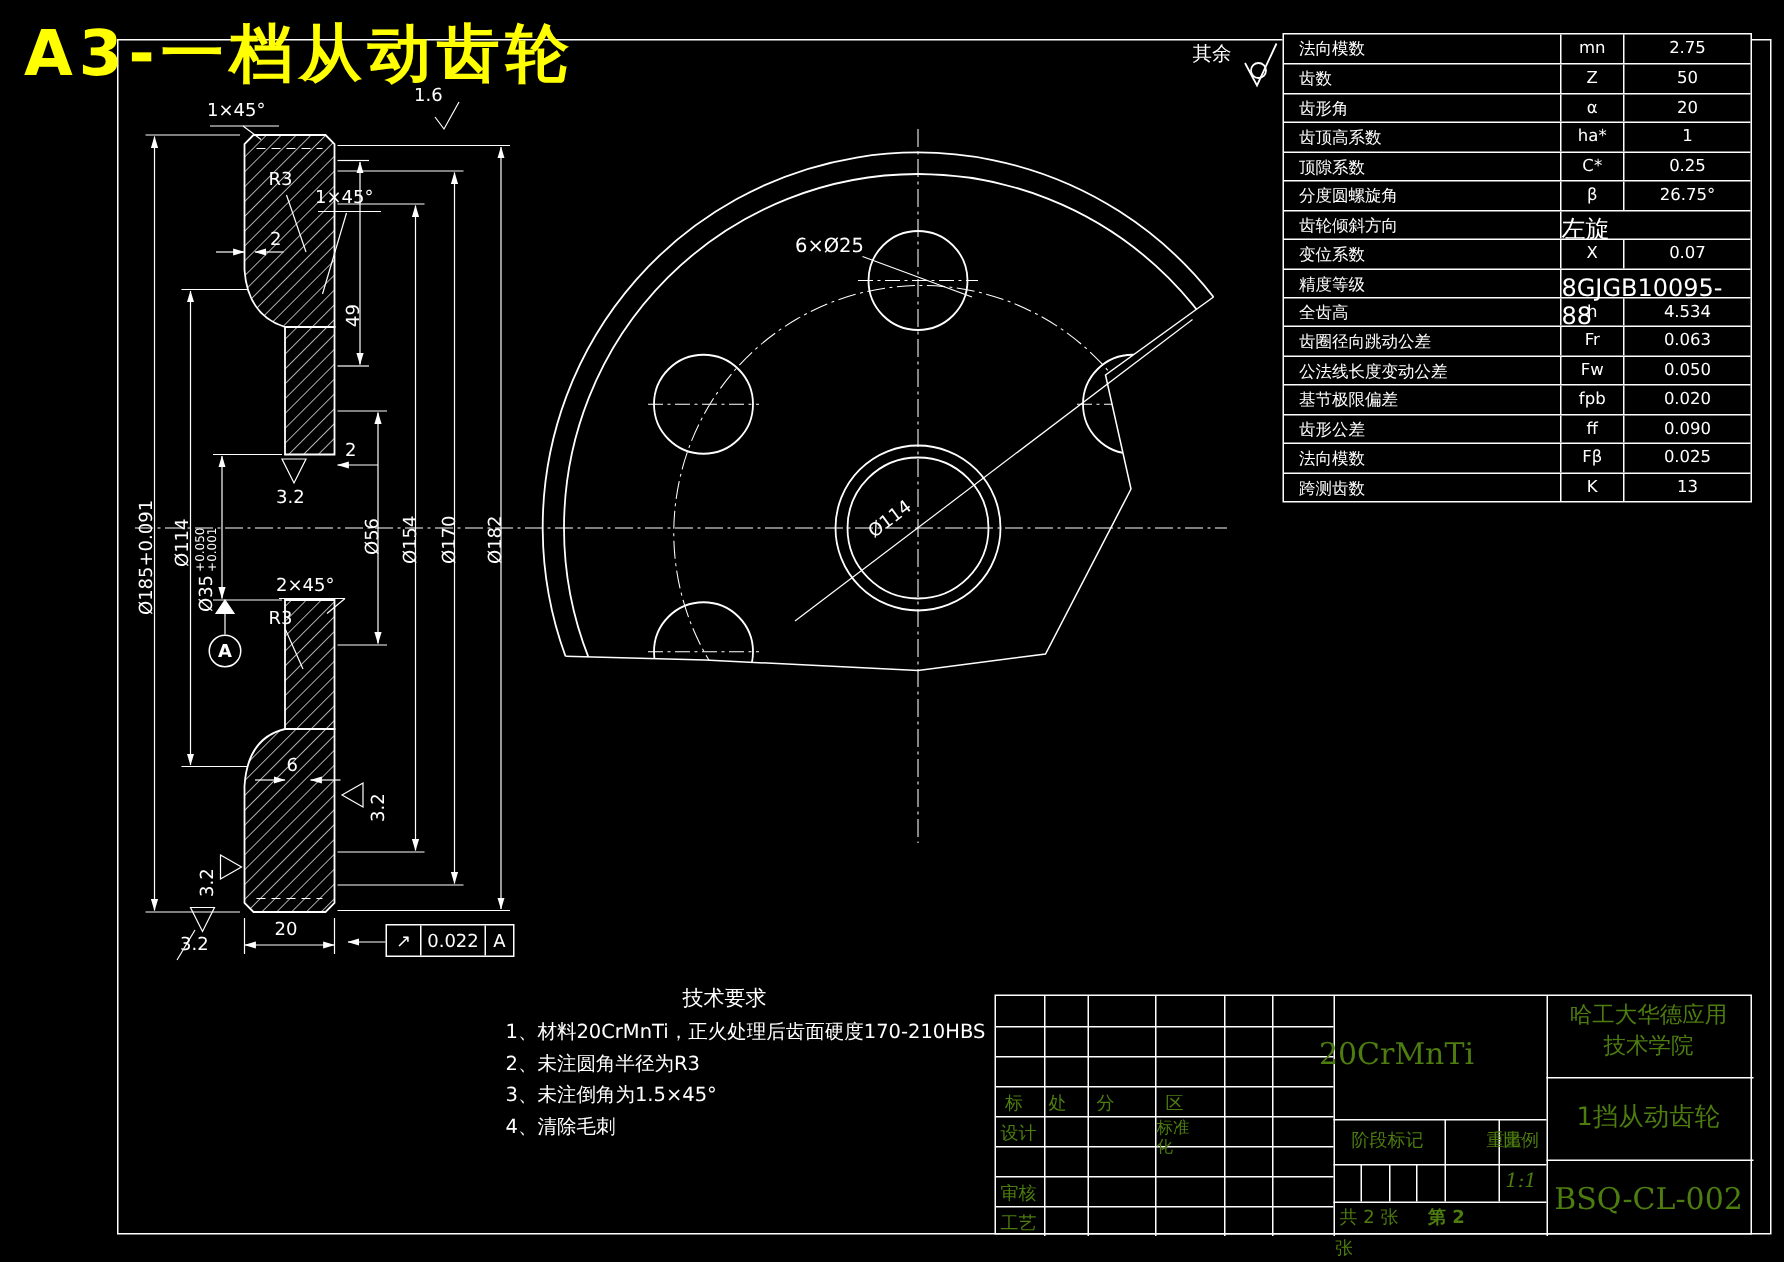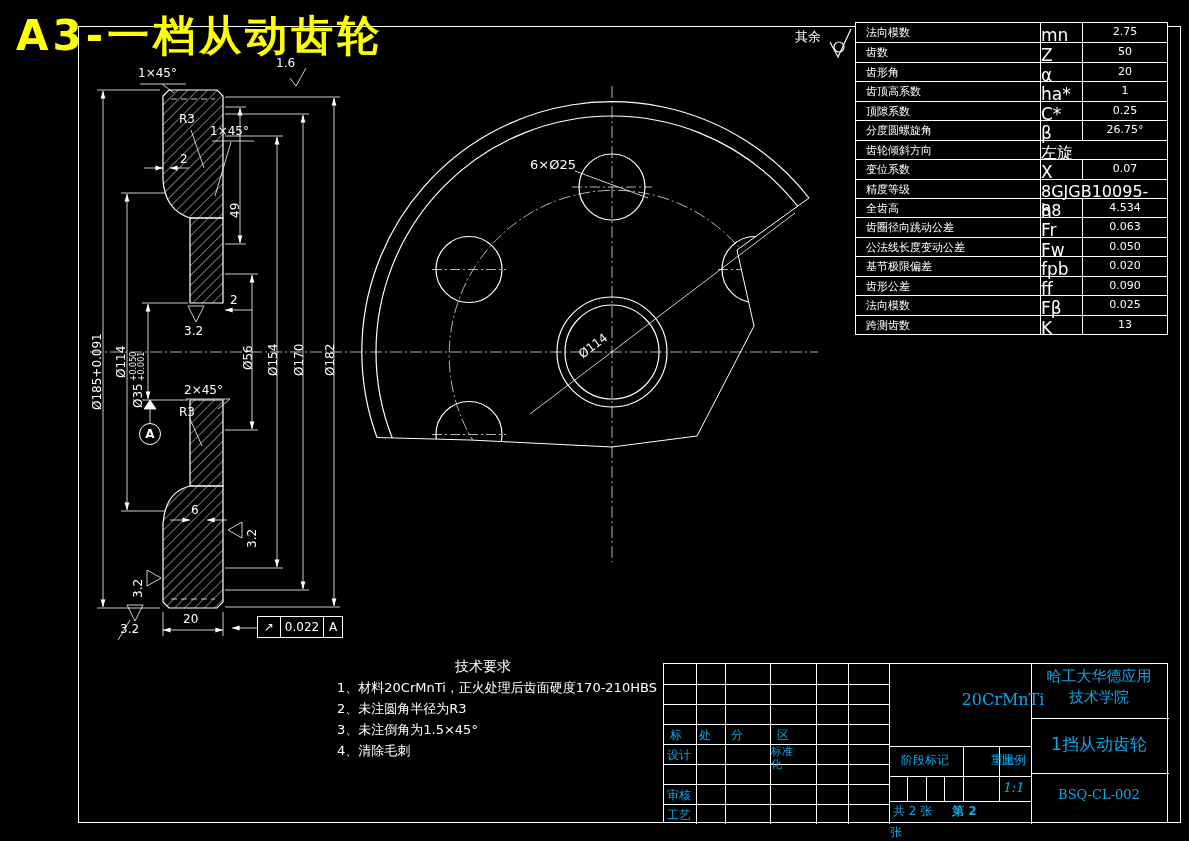--- a/index.html
+++ b/index.html
@@ -13,31 +13,31 @@
   .big-title{position:absolute;left:16px;top:8px;font:bold 42px "DejaVu Sans",sans-serif;
         color:#ffff00;letter-spacing:4px;white-space:nowrap;}
   
   #param-table{position:absolute;left:855px;top:22px;width:313px;height:313px;
         border:1px solid #fff;box-sizing:border-box;background:#000;}
   .pt-row{display:flex;height:19.44px;box-sizing:border-box;border-top:1px solid #fff;}
   .pt-row:first-child{border-top:none;}
   .pt-name{width:185px;box-sizing:border-box;border-right:1px solid #fff;
         font-size:11px;padding:2px 0 0 10px;overflow:hidden;}
   .pt-sym{width:42px;box-sizing:border-box;border-right:1px solid #fff;
-        font-size:17px;text-align:left;padding-top:2px;}
+        font-size:11px;text-align:center;padding-top:2px;}
   .pt-val{flex:1;font-size:11px;text-align:center;padding-top:2px;}
   .pt-spanv{flex:1;font-size:16px;text-align:left;padding-top:2px;}
   
   .tr-item{font-size:13px;height:21px;white-space:nowrap;}
   
   #title-block{position:absolute;left:663px;top:663px;width:505px;height:160px;
         border:1px solid #fff;box-sizing:border-box;}
   .vline{position:absolute;width:1px;background:#fff;}
   .hline{position:absolute;height:1px;background:#fff;}
-  .tb-lbl{position:absolute;color:#0ea5e9;font:12px "DejaVu Sans",sans-serif;white-space:nowrap;}
+  .tb-lbl{position:absolute;color:#4d7c0f;font:12px "DejaVu Sans",sans-serif;white-space:nowrap;}
   .ctr{text-align:center;}
   .serif{font-family:"DejaVu Serif",serif;}
   
   #datum-circle{position:absolute;left:139px;top:423px;width:20px;height:20px;border:1px solid #fff;
         border-radius:50%;text-align:center;font:bold 12px "DejaVu Sans",sans-serif;line-height:20px;}
   
   #gdt-frame{position:absolute;left:257px;top:616px;height:22px;display:flex;
         border:1px solid #fff;box-sizing:border-box;font:12px "DejaVu Sans",sans-serif;}
   #gdt-frame .cell{border-right:1px solid #fff;display:flex;align-items:center;justify-content:center;}
   #gdt-frame .cell:last-child{border-right:none;}
@@ -338,26 +338,26 @@
   </div>
 
   <div class="tb-lbl" style="left:670px;top:727px;">标</div>
   <div class="tb-lbl" style="left:699px;top:727px;">处</div>
   <div class="tb-lbl" style="left:731px;top:727px;">分</div>
   <div class="tb-lbl" style="left:777px;top:727px;">区</div>
   <div class="tb-lbl" style="left:667px;top:747px;">设计</div>
   <div class="tb-lbl" style="left:771px;top:745px;width:30px;white-space:normal;line-height:13px;font-size:11px;">标准化</div>
   <div class="tb-lbl" style="left:667px;top:787px;">审核</div>
   <div class="tb-lbl" style="left:667px;top:807px;">工艺</div>
-  <div class="tb-lbl ctr serif" style="left:932px;top:690px;width:142px;font-size:16px;">20CrMnTi</div>
+  <div class="tb-lbl ctr serif" style="left:860px;top:690px;width:142px;font-size:20px;">20CrMnTi</div>
   <div class="tb-lbl ctr" style="left:888px;top:752px;width:74px;">阶段标记</div>
   <div class="tb-lbl ctr" style="left:962px;top:752px;width:36px;margin-left:23px;">重量</div>
   <div class="tb-lbl ctr" style="left:998px;top:752px;width:32px;">比例</div>
   <div class="tb-lbl ctr serif" style="left:998px;top:780px;width:32px;font-style:italic;font-size:13px;">1:1</div>
   <div class="tb-lbl" style="left:893px;top:803px;">共 2 张</div>
   <div class="tb-lbl" style="left:952px;top:803px;font-weight:bold;">第 2</div>
   <div class="tb-lbl" style="left:890px;top:824px;">张</div>
   <div class="tb-lbl ctr" style="left:1030px;top:667px;width:138px;font-size:15px;">哈工大华德应用</div>
   <div class="tb-lbl ctr" style="left:1030px;top:688px;width:138px;font-size:15px;">技术学院</div>
   <div class="tb-lbl ctr" style="left:1030px;top:733px;width:138px;font-size:17px;">1挡从动齿轮</div>
-  <div class="tb-lbl ctr serif" style="left:1030px;top:787px;width:138px;font-size:13px;text-align:center;">BSQ-CL-002</div>
+  <div class="tb-lbl ctr serif" style="left:1030px;top:787px;width:138px;font-size:20px;text-align:center;">BSQ-CL-002</div>
 
 </div>
 
 </body></html>

